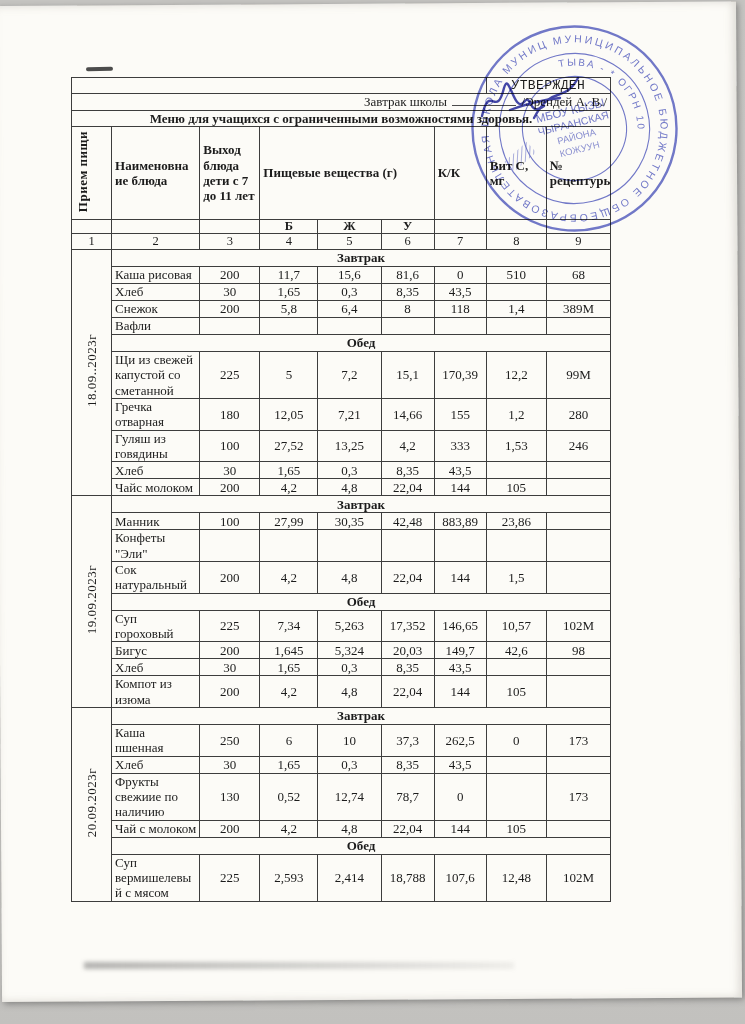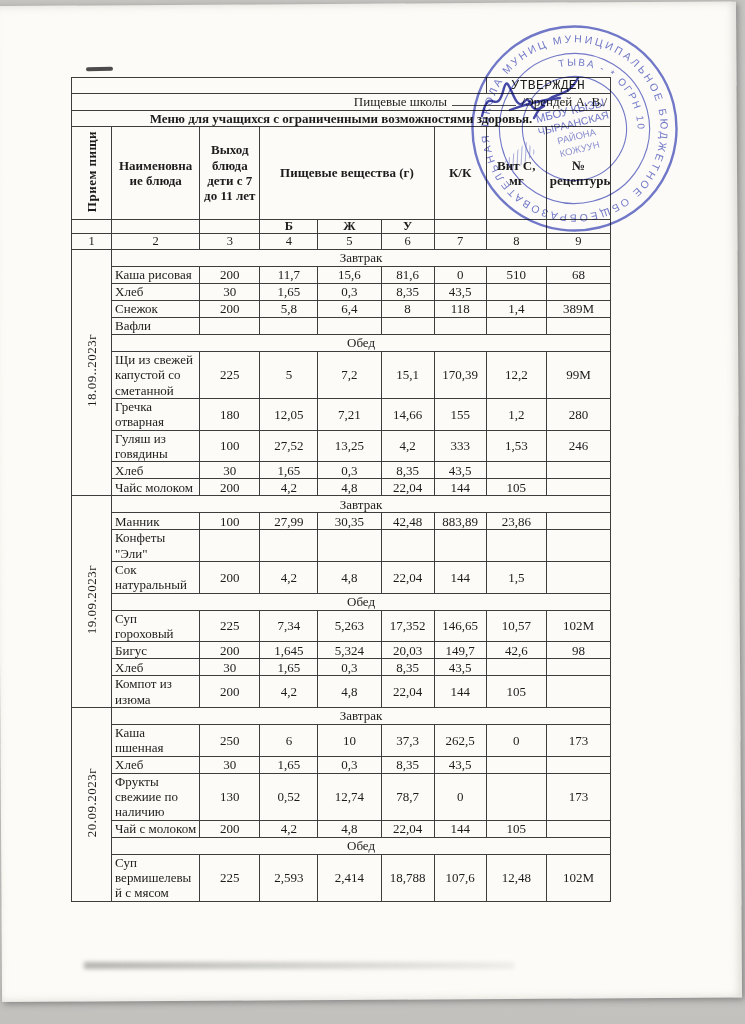--- a/index.html
+++ b/index.html
@@ -23,24 +23,24 @@
     border-collapse:collapse;table-layout:fixed;
   }
   table.menu td{
     border:1.5px solid #3d3d3d;padding:0 3px;font-size:13px;line-height:1.18;
     overflow:hidden;vertical-align:middle;
   }
   td.approve{ text-align:center;font-size:14.5px;letter-spacing:.4px;padding:2px 2px;font-family:Liberation Mono, monospace;}
   td.director{ text-align:right;font-size:13.5px;padding:2px 4px 2px 0;}
   .sig-line{display:inline-block;width:64px;height:11px;border-bottom:1.3px solid #4a4a4a;margin:0 2px;}
   td.title{ text-align:center;font-weight:bold;font-size:14.5px;padding:2px 0;}
-  tr.r-colhead td{height:92px;text-align:center;font-weight:bold;font-size:13px;}
+  tr.r-colhead td{height:92px;font-weight:bold;font-size:13px;}
   tr.r-bju td{height:13px;padding:0;text-align:center;font-weight:bold;font-size:12.5px;line-height:1;}
   tr.r-nums td{height:15px;padding:0;text-align:center;font-size:12.5px;line-height:1.1;}
-  td.section-header{text-align:center;font-weight:normal;font-size:13.5px;height:16px;padding:0;}
+  td.section-header{text-align:center;font-weight:bold;font-size:13.5px;height:16px;padding:0;}
   td.dish-cell{text-align:left;height:16px;overflow-wrap:break-word;}
   td.num-cell{text-align:center;height:16px;}
   td.date-cell{text-align:center;padding:0;}
   .vtext{
     display:inline-block;writing-mode:vertical-rl;transform:rotate(180deg);
     white-space:nowrap;font-size:13px;letter-spacing:.5px;
   }
   .vtext.bold{font-weight:bold;}
   .stamp{
     position:absolute;left:462px;top:16px;width:225px;height:225px;
@@ -74,21 +74,21 @@
       <col style="width:60px">
       <col style="width:64px">
   </colgroup>
   <thead>
     <tr>
       <td colspan="7"></td>
       <td colspan="2" class="approve">УТВЕРЖДЕН</td>
     </tr>
     <tr>
       <td colspan="9" class="director">
-        <span>Пищевые школы</span>
+        <span>Завтрак школы</span>
         <span class="sig-line"></span>
         <span>/Эрендей А. В./</span>
       </td>
     </tr>
     <tr>
       <td colspan="9" class="title">Меню для учащихся с ограниченными возможностями здоровья.</td>
     </tr>
     <tr class="r-colhead">
       <td><span class="vtext bold">Прием пищи</span></td>
       <td>Наименовна ие блюда</td>

